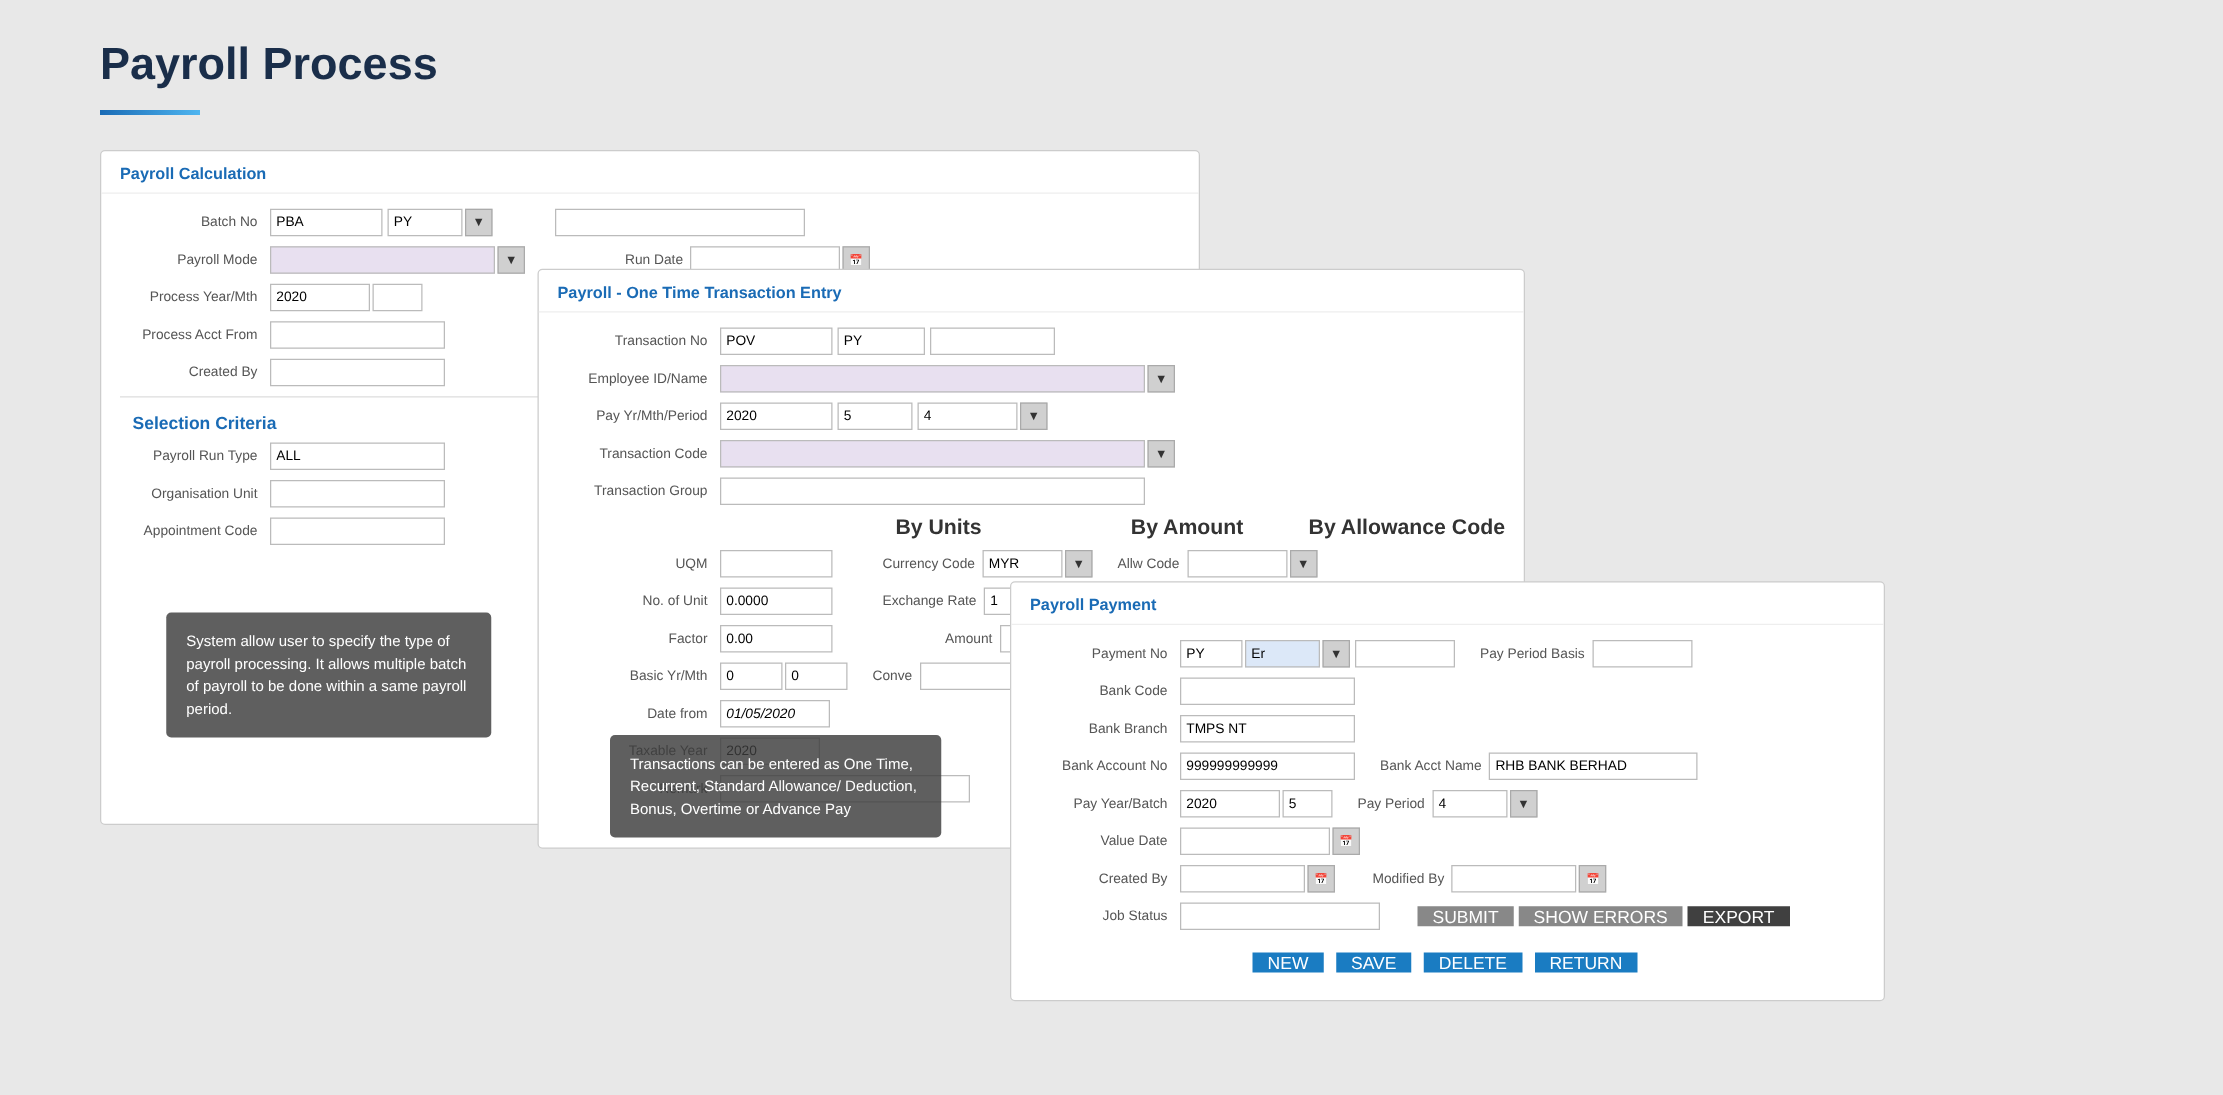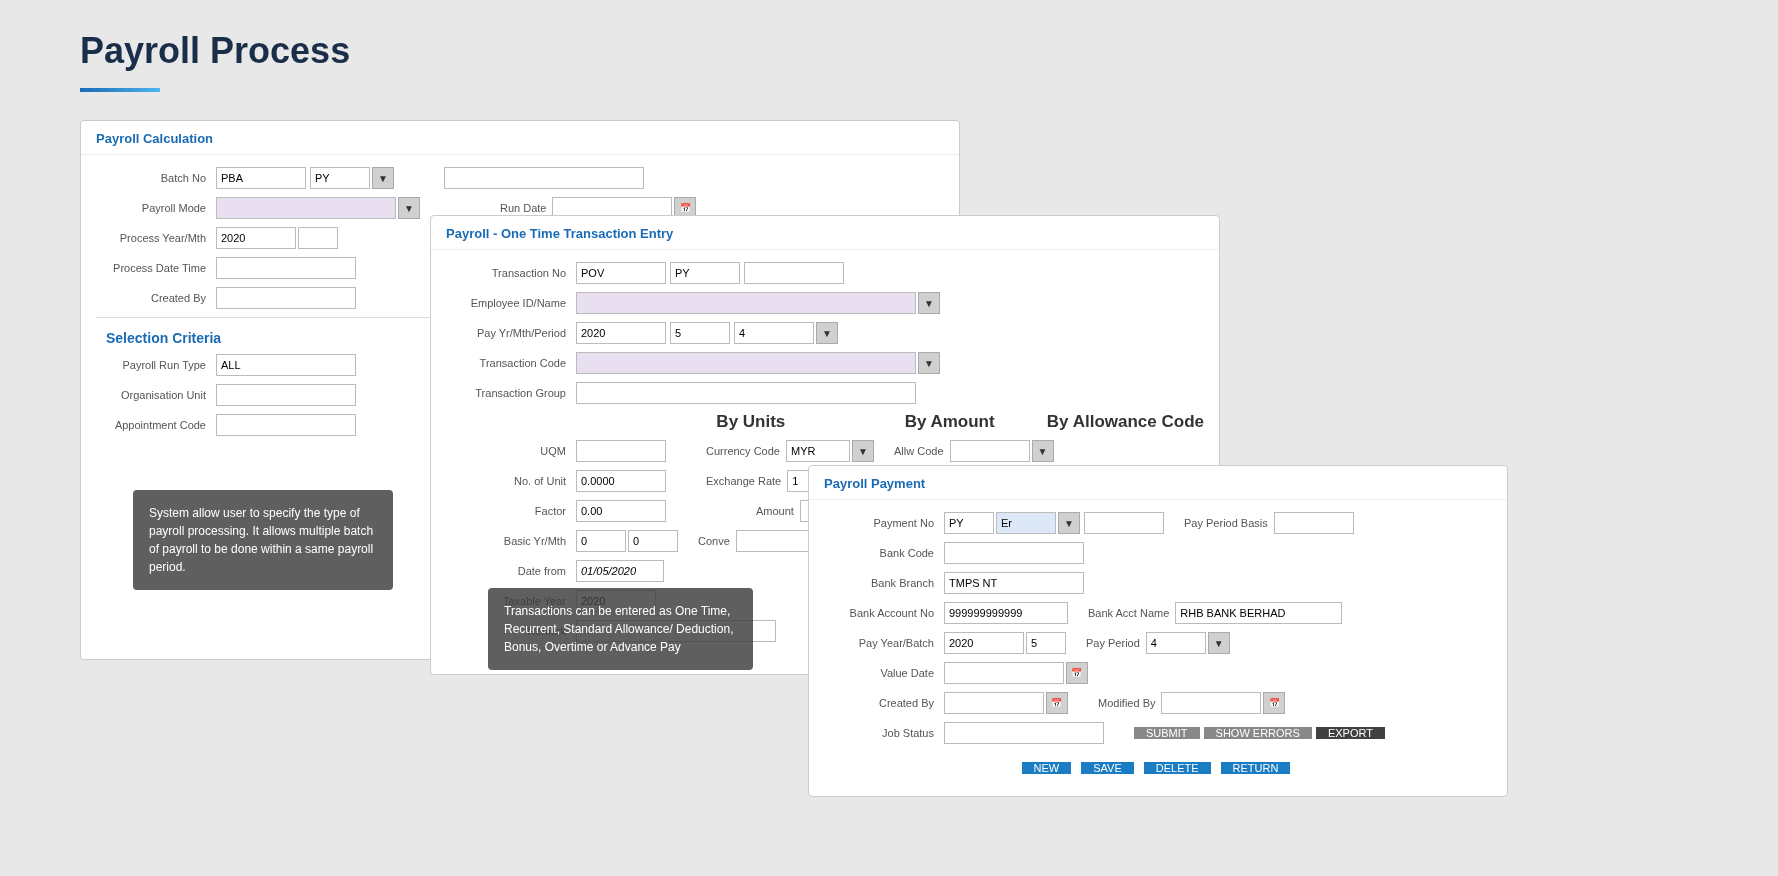--- a/index.html
+++ b/index.html
@@ -136,21 +136,21 @@
       color: #333;
       text-align: right;
       flex: 1;
     }
     
     .btn-blue {
       background: #1a7cc2;
       color: #fff;
       border: none;
       padding: 0 12px;
-      font-size: 11px;
+      font-size: 14px;
       cursor: pointer;
       margin-right: 4px;
       display: inline-flex;
       align-items: center;
       gap: 4px;
     }
     .btn-row {
       display: flex;
       justify-content: center;
       padding: 10px;
@@ -195,21 +195,21 @@
       <span class="btn-icon cal-icon"></span>
     </div>
 
     <div class="form-row">
       <span class="form-label">Process Year/Mth</span>
       <input class="form-input" style="width: 80px;" value="2020">
       <input class="form-input" style="width: 40px; margin-left: 2px;" value="">
     </div>
 
     <div class="form-row">
-      <span class="form-label">Process Date Time</span>
+      <span class="form-label">Process Acct From</span>
       <input class="form-input" style="width: 140px;" value="">
     </div>
 
     <div class="form-row">
       <span class="form-label">Created By</span>
       <input class="form-input" style="width: 140px;" value="">
     </div>
 
     <div class="divider"></div>
 
@@ -350,21 +350,21 @@
       <input class="form-input" style="width: 140px;" value="">
     </div>
 
     <div class="form-row">
       <span class="form-label" style="min-width:120px">Bank Branch</span>
       <input class="form-input" style="width: 140px;" value="TMPS NT">
     </div>
 
     <div class="form-row">
       <span class="form-label" style="min-width:120px">Bank Account No</span>
-      <input class="form-input" style="width: 124px;" value="999999999999">
+      <input class="form-input" style="width: 140px;" value="999999999999">
       <span class="inline-label" style="margin-left:20px">Bank Acct Name</span>
       <input class="form-input" style="width: 167px;" value="RHB BANK BERHAD">
     </div>
 
     <div class="form-row">
       <span class="form-label" style="min-width:120px">Pay Year/Batch</span>
       <input class="form-input" style="width: 80px;" value="2020">
       <input class="form-input" style="width: 40px; margin-left: 2px;" value="5">
       <span class="inline-label" style="margin-left:20px">Pay Period</span>
       <input class="form-input" style="width: 60px;" value="4">

